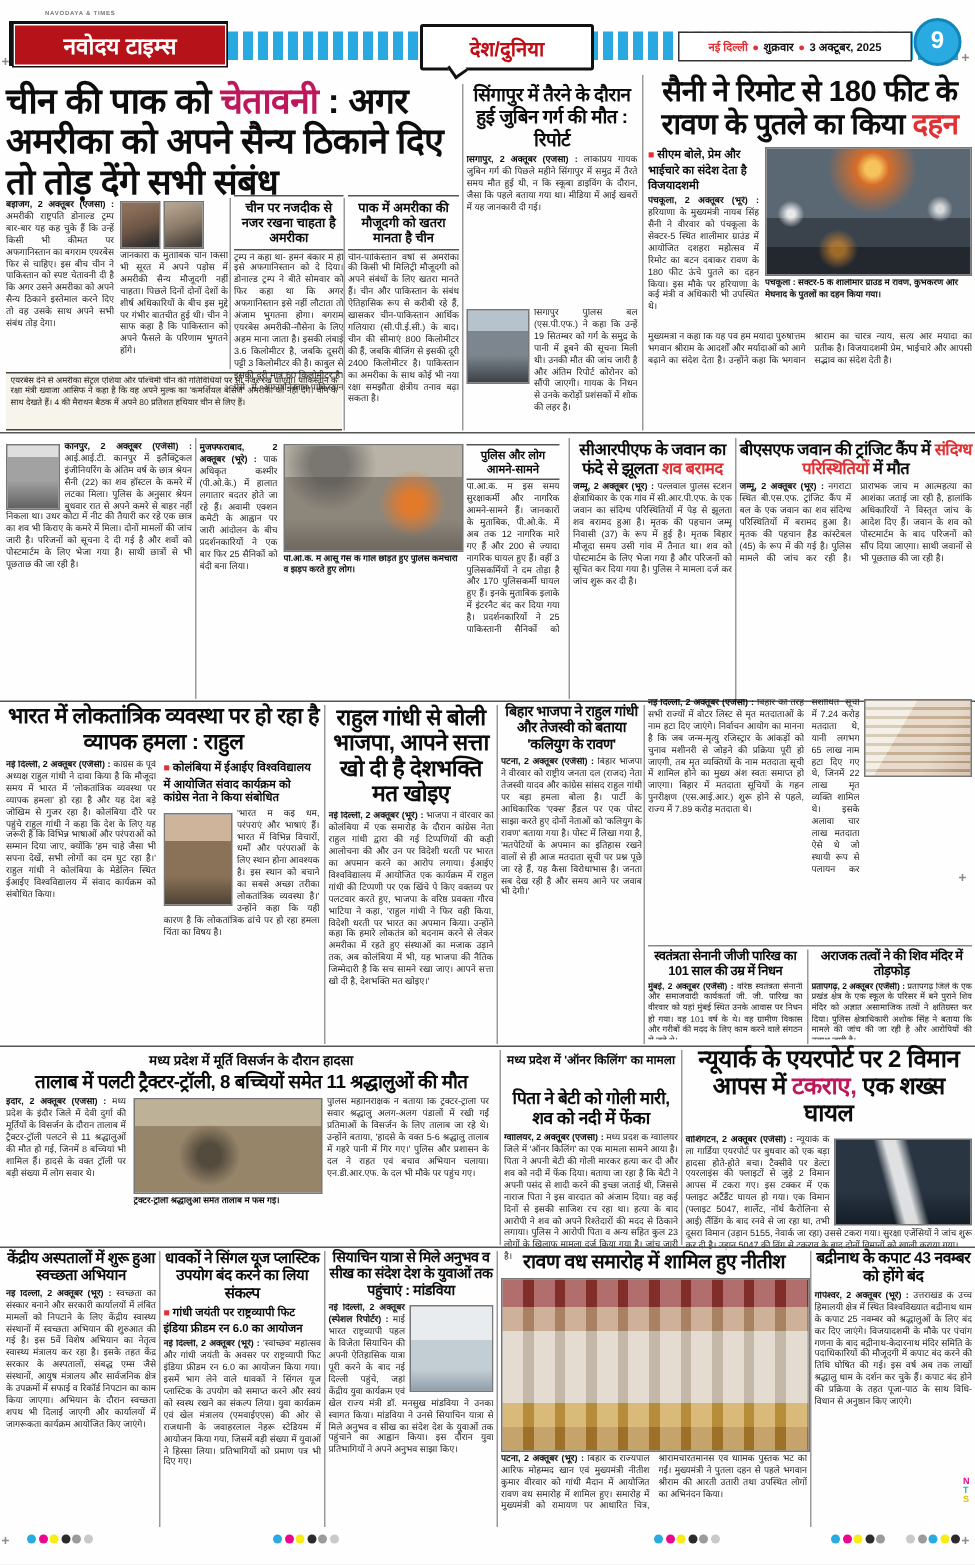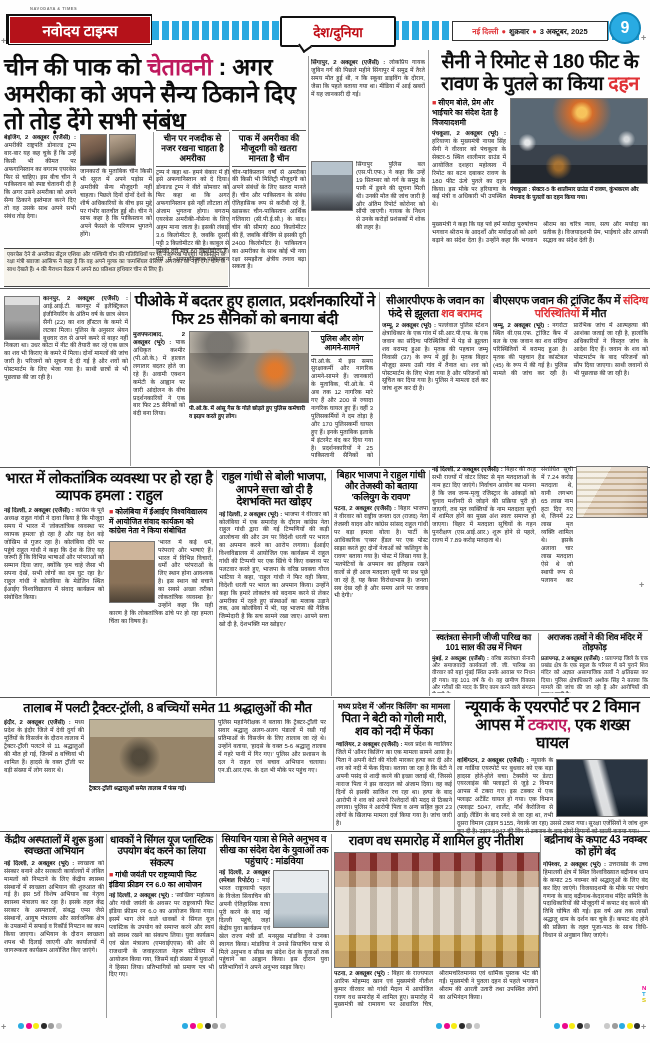--- a/index.html
+++ b/index.html
@@ -118,20 +118,21 @@
     <div class="body" style="height:92px">ट्रम्प ने कहा था- हमने बेकार में ही इसे अफगानिस्तान को दे दिया। डोनाल्ड ट्रम्प ने बीते सोमवार को फिर कहा था कि अगर अफगानिस्तान इसे नहीं लौटाता तो अंजाम भुगतना होगा। बगराम एयरबेस अमरीकी-नौसेना के लिए अहम माना जाता है। इसकी लंबाई 3.6 किलोमीटर है, जबकि दूसरी पट्टी 3 किलोमीटर की है। काबुल से इसकी दूरी मात्र 60 किलोमीटर है। ऐसे में अफगानिस्तान-पाकिस्तान के लिहाज से इसकी लोकेशन बहुत अहम है।</div>
   </div>
   <div class="vline" style="left:229px;top:132px;height:155px"></div>
   <div class="abs" style="left:232px;top:130px;width:74px;height:157px">
     <div class="subbox">पाक में अमरीका की मौजूदगी को खतरा मानता है चीन</div>
     <div class="body" style="height:130px">चीन-पाकिस्तान वर्षों से अमरीका की किसी भी मिलिट्री मौजूदगी को अपने संबंधों के लिए खतरा मानते हैं। चीन और पाकिस्तान के संबंध ऐतिहासिक रूप से करीबी रहे हैं, खासकर चीन-पाकिस्तान आर्थिक गलियारा (सी.पी.ई.सी.) के बाद। चीन की सीमाएं 800 किलोमीटर की हैं, जबकि बीजिंग से इसकी दूरी 2400 किलोमीटर है। पाकिस्तान का अमरीका के साथ कोई भी नया रक्षा समझौता क्षेत्रीय तनाव बढ़ा सकता है।</div>
   </div>
 
   <div class="vline" style="left:308px;top:56px;height:231px"></div>
   <div class="abs" style="left:311px;top:56px;width:114px;height:231px">
+    <div class="hl center" style="font-size:12.5px;line-height:1.2">सिंगापुर में तैरने के दौरान हुई जुबिन गर्ग की मौत : रिपोर्ट</div>
     <div class="body" style="margin-top:3px;height:100px"><b>सिंगापुर, 2 अक्तूबर (एजैंसी) :</b> <span>लोकप्रिय गायक जुबिन गर्ग की पिछले महीने सिंगापुर में समुद्र में तैरते समय मौत हुई थी, न कि स्कूबा डाइविंग के दौरान, जैसा कि पहले बताया गया था। मीडिया में आई खबरों में यह जानकारी दी गई।</span></div>
     <div style="display:flex;gap:3px;margin-top:2px">
       <div class="photo ph-zub" style="width:40px;height:48px;flex:none"></div>
       <div class="body" style="height:78px">सिंगापुर पुलिस बल (एस.पी.एफ.) ने कहा कि उन्हें 19 सितम्बर को गर्ग के समुद्र के पानी में डूबने की सूचना मिली थी। उनकी मौत की जांच जारी है और अंतिम रिपोर्ट कोरोनर को सौंपी जाएगी। गायक के निधन से उनके करोड़ों प्रशंसकों में शोक की लहर है।</div>
     </div>
   </div>
 
   <div class="vline" style="left:428px;top:50px;height:237px"></div>
   <div class="abs" style="left:432px;top:50px;width:216px;height:237px">
     <div class="hl center" style="font-size:19.5px"><span>सैनी ने रिमोट से 180 फीट के रावण के पुतले का किया </span><span class="red">दहन</span></div>
@@ -152,21 +153,20 @@
 
   <div class="abs" style="left:4px;top:292px;width:124px;height:174px">
     <div class="body" style="margin-top:3px;height:140px">
       <span class="photo ph-student" style="float:left;width:34px;height:42px;margin:1px 3px 2px 0;display:block"></span>
       <b>कानपुर, 2 अक्तूबर (एजैंसी) :</b> <span>आई.आई.टी. कानपुर में इलैक्ट्रिकल इंजीनियरिंग के अंतिम वर्ष के छात्र श्रेयन सैनी (22) का शव हॉस्टल के कमरे में लटका मिला। पुलिस के अनुसार श्रेयन बुधवार रात से अपने कमरे से बाहर नहीं निकला था। उधर कोटा में नीट की तैयारी कर रहे एक छात्र का शव भी किराए के कमरे में मिला। दोनों मामलों की जांच जारी है। परिजनों को सूचना दे दी गई है और शवों को पोस्टमार्टम के लिए भेजा गया है। साथी छात्रों से भी पूछताछ की जा रही है।</span>
     </div>
   </div>
 
   <div class="vline" style="left:130px;top:292px;height:174px"></div>
   <div class="abs" style="left:133px;top:292px;width:244px;height:174px">
-    <div class="hl center" style="font-size:15.5px">पीओके में बदतर हुए हालात, प्रदर्शनकारियों ने फिर 25 सैनिकों को बनाया बंदी</div>
     <div style="display:flex;gap:4px;margin-top:4px">
       <div style="width:52px;flex:none" class="body"><b>मुजफ्फराबाद, 2 अक्तूबर (भूरे) :</b> <span>पाक अधिकृत कश्मीर (पी.ओ.के.) में हालात लगातार बदतर होते जा रहे हैं। अवामी एक्शन कमेटी के आह्वान पर जारी आंदोलन के बीच प्रदर्शनकारियों ने एक बार फिर 25 सैनिकों को बंदी बना लिया।</span></div>
       <div style="width:118px;flex:none">
         <div class="photo ph-pok" style="width:118px;height:70px"></div>
         <div class="cap" style="margin-top:2px;height:22px">पी.ओ.के. में आंसू गैस के गोले छोड़ते हुए पुलिस कर्मचारी व झड़प करते हुए लोग।</div>
       </div>
       <div style="width:62px;flex:none">
         <div class="subbox" style="font-size:7.6px">पुलिस और लोग आमने-सामने</div>
         <div class="body" style="height:100px">पी.ओ.के. में इस समय सुरक्षाकर्मी और नागरिक आमने-सामने हैं। जानकारों के मुताबिक, पी.ओ.के. में अब तक 12 नागरिक मारे गए हैं और 200 से ज्यादा नागरिक घायल हुए हैं। वहीं 3 पुलिसकर्मियों ने दम तोड़ा है और 170 पुलिसकर्मी घायल हुए हैं। इनके मुताबिक इलाके में इंटरनैट बंद कर दिया गया है। प्रदर्शनकारियों ने 25 पाकिस्तानी सैनिकों को हिरासत में लिया, जिन्हें अभी तक रिहा नहीं किया गया है।</div>
       </div>
@@ -196,21 +196,21 @@
         <div class="body" style="margin-top:3px;height:140px">
           <span class="photo ph-rahul" style="float:left;width:44px;height:60px;margin:2px 3px 2px 0;display:block"></span>
           <span>'भारत में कई धर्म, परंपराएं और भाषाएं हैं। भारत में विभिन्न विचारों, धर्मों और परंपराओं के लिए स्थान होना आवश्यक है। इस स्थान को बचाने का सबसे अच्छा तरीका लोकतांत्रिक व्यवस्था है।' उन्होंने कहा कि यही कारण है कि लोकतांत्रिक ढांचे पर हो रहा हमला चिंता का विषय है।</span>
         </div>
       </div>
     </div>
   </div>
 
   <div class="vline" style="left:216px;top:470px;height:226px"></div>
   <div class="abs" style="left:219px;top:470px;width:110px;height:226px">
-    <div class="hl center" style="font-size:11px">राहुल गांधी से बोली भाजपा, आपने सत्ता खो दी है देशभक्ति मत खोइए</div>
+    <div class="hl center" style="font-size:15px">राहुल गांधी से बोली भाजपा, आपने सत्ता खो दी है देशभक्ति मत खोइए</div>
     <div class="body" style="margin-top:3px;height:192px"><b>नई दिल्ली, 2 अक्तूबर (भूरे) :</b> <span>भाजपा ने वीरवार को कोलंबिया में एक समारोह के दौरान कांग्रेस नेता राहुल गांधी द्वारा की गई टिप्पणियों की कड़ी आलोचना की और उन पर विदेशी धरती पर भारत का अपमान करने का आरोप लगाया। ईआईए विश्वविद्यालय में आयोजित एक कार्यक्रम में राहुल गांधी की टिप्पणी पर एक खिंचे पे किए वक्तव्य पर पलटवार करते हुए, भाजपा के वरिष्ठ प्रवक्ता गौरव भाटिया ने कहा, 'राहुल गांधी ने फिर वही किया, विदेशी धरती पर भारत का अपमान किया। उन्होंने कहा कि हमारे लोकतंत्र को बदनाम करने से लेकर अमरीका में रहते हुए संस्थाओं का मजाक उड़ाने तक, अब कोलंबिया में भी, यह भाजपा की नैतिक जिम्मेदारी है कि सच सामने रखा जाए। आपने सत्ता खो दी है, देशभक्ति मत खोइए।'</span></div>
   </div>
 
   <div class="vline" style="left:331px;top:470px;height:226px"></div>
   <div class="abs" style="left:334px;top:470px;width:94px;height:226px">
     <div class="hl center" style="font-size:9.5px">बिहार भाजपा ने राहुल गांधी और तेजस्वी को बताया 'कलियुग के रावण'</div>
     <div class="body" style="margin-top:3px;height:186px"><b>पटना, 2 अक्तूबर (एजैंसी) :</b> <span>बिहार भाजपा ने वीरवार को राष्ट्रीय जनता दल (राजद) नेता तेजस्वी यादव और कांग्रेस सांसद राहुल गांधी पर बड़ा हमला बोला है। पार्टी के आधिकारिक 'एक्स' हैंडल पर एक पोस्ट साझा करते हुए दोनों नेताओं को 'कलियुग के रावण' बताया गया है। पोस्ट में लिखा गया है, 'मतपेटियों के अपमान का इतिहास रखने वालों से ही आज मतदाता सूची पर प्रश्न पूछे जा रहे हैं, यह कैसा विरोधाभास है। जनता सब देख रही है और समय आने पर जवाब भी देगी।'</span></div>
   </div>
 
   <div class="vline" style="left:429px;top:470px;height:226px"></div>
@@ -230,35 +230,36 @@
   </div>
   <div class="vline" style="left:538px;top:633px;height:63px"></div>
   <div class="abs" style="left:541px;top:633px;width:107px;height:63px">
     <div class="hl center" style="font-size:8.6px">अराजक तत्वों ने की शिव मंदिर में तोड़फोड़</div>
     <div class="body" style="margin-top:2px;height:38px;font-size:5.6px"><b>प्रतापगढ़, 2 अक्तूबर (एजैंसी) :</b> <span>प्रतापगढ़ जिले के एक प्रखंड क्षेत्र के एक स्कूल के परिसर में बने पुराने शिव मंदिर को अज्ञात असामाजिक तत्वों ने क्षतिग्रस्त कर दिया। पुलिस क्षेत्राधिकारी अशोक सिंह ने बताया कि मामले की जांच की जा रही है और आरोपियों की तलाश जारी है।</span></div>
   </div>
 
   <div class="hline" style="left:0;top:697px;width:650px"></div>
 
   <div class="abs" style="left:4px;top:700px;width:327px;height:130px">
+    <div class="kicker" style="font-size:9px">मध्य प्रदेश में मूर्ति विसर्जन के दौरान हादसा</div>
     <div class="hl center" style="font-size:12.5px;margin-top:1px">तालाब में पलटी ट्रैक्टर-ट्रॉली, 8 बच्चियों समेत 11 श्रद्धालुओं की मौत</div>
     <div style="display:flex;gap:5px;margin-top:4px">
       <div class="body" style="width:80px;flex:none;height:92px"><b>इंदौर, 2 अक्तूबर (एजैंसी) :</b> <span>मध्य प्रदेश के इंदौर जिले में देवी दुर्गा की मूर्तियों के विसर्जन के दौरान तालाब में ट्रैक्टर-ट्रॉली पलटने से 11 श्रद्धालुओं की मौत हो गई, जिनमें 8 बच्चियां भी शामिल हैं। हादसे के वक्त ट्रॉली पर बड़ी संख्या में लोग सवार थे।</span></div>
       <div style="width:124px;flex:none">
         <div class="photo ph-tractor" style="width:124px;height:62px"></div>
         <div class="cap" style="margin-top:2px;height:16px">ट्रैक्टर-ट्रॉली श्रद्धालुओं समेत तालाब में फंस गई।</div>
       </div>
       <div class="body" style="width:108px;flex:none;height:92px">पुलिस महानिरीक्षक ने बताया कि ट्रैक्टर-ट्रॉली पर सवार श्रद्धालु अलग-अलग पंडालों में रखी गईं प्रतिमाओं के विसर्जन के लिए तालाब जा रहे थे। उन्होंने बताया, 'हादसे के वक्त 5-6 श्रद्धालु तालाब में गहरे पानी में गिर गए।' पुलिस और प्रशासन के दल ने राहत एवं बचाव अभियान चलाया। एन.डी.आर.एफ. के दल भी मौके पर पहुंच गए।</div>
     </div>
   </div>
 
   <div class="vline" style="left:333px;top:700px;height:130px"></div>
   <div class="abs" style="left:336px;top:700px;width:116px;height:130px">
     <div class="kicker" style="font-size:8px">मध्य प्रदेश में 'ऑनर किलिंग' का मामला</div>
-    <div class="hl center" style="font-size:11.5px;margin-top:1px">पिता ने बेटी को गोली मारी, शव को नदी में फेंका</div>
+    <div class="hl center" style="font-size:11.5px;margin-top:16px">पिता ने बेटी को गोली मारी, शव को नदी में फेंका</div>
     <div class="body" style="margin-top:3px;height:88px"><b>ग्वालियर, 2 अक्तूबर (एजैंसी) :</b> <span>मध्य प्रदेश के ग्वालियर जिले में 'ऑनर किलिंग' का एक मामला सामने आया है। पिता ने अपनी बेटी की गोली मारकर हत्या कर दी और शव को नदी में फेंक दिया। बताया जा रहा है कि बेटी ने अपनी पसंद से शादी करने की इच्छा जताई थी, जिससे नाराज पिता ने इस वारदात को अंजाम दिया। वह कई दिनों से इसकी साजिश रच रहा था। हत्या के बाद आरोपी ने शव को अपने रिश्तेदारों की मदद से ठिकाने लगाया। पुलिस ने आरोपी पिता व अन्य सहित कुल 23 लोगों के खिलाफ मामला दर्ज किया गया है। जांच जारी है।</span></div>
   </div>
 
   <div class="vline" style="left:454px;top:700px;height:130px"></div>
   <div class="abs" style="left:457px;top:698px;width:191px;height:132px">
     <div class="hl center" style="font-size:16px"><span>न्यूयार्क के एयरपोर्ट पर 2 विमान आपस में </span><span class="blue">टकराए,</span><span> एक शख्स घायल</span></div>
     <div class="body" style="margin-top:4px;height:92px">
       <span class="photo ph-planes" style="float:right;width:90px;height:56px;margin:2px 0 2px 3px;display:block"></span>
       <b>वाशिंगटन, 2 अक्तूबर (एजैंसी) :</b> <span>न्यूयार्क के ला गार्डिया एयरपोर्ट पर बुधवार को एक बड़ा हादसा होते-होते बचा। टैक्सीवे पर डेल्टा एयरलाइंस की फ्लाइटों से जुड़े 2 विमान आपस में टकरा गए। इस टक्कर में एक फ्लाइट अटैंडैंट घायल हो गया। एक विमान (फ्लाइट 5047, शार्लेट, नॉर्थ कैरोलिना से आई) लैंडिंग के बाद रनवे से जा रहा था, तभी दूसरा विमान (उड़ान 5155, नेवार्क जा रहा) उससे टकरा गया। सुरक्षा एजेंसियों ने जांच शुरू कर दी है। उड़ान 5047 की विंग से टकराव के बाद दोनों विमानों को खाली कराया गया।</span>
     </div>

